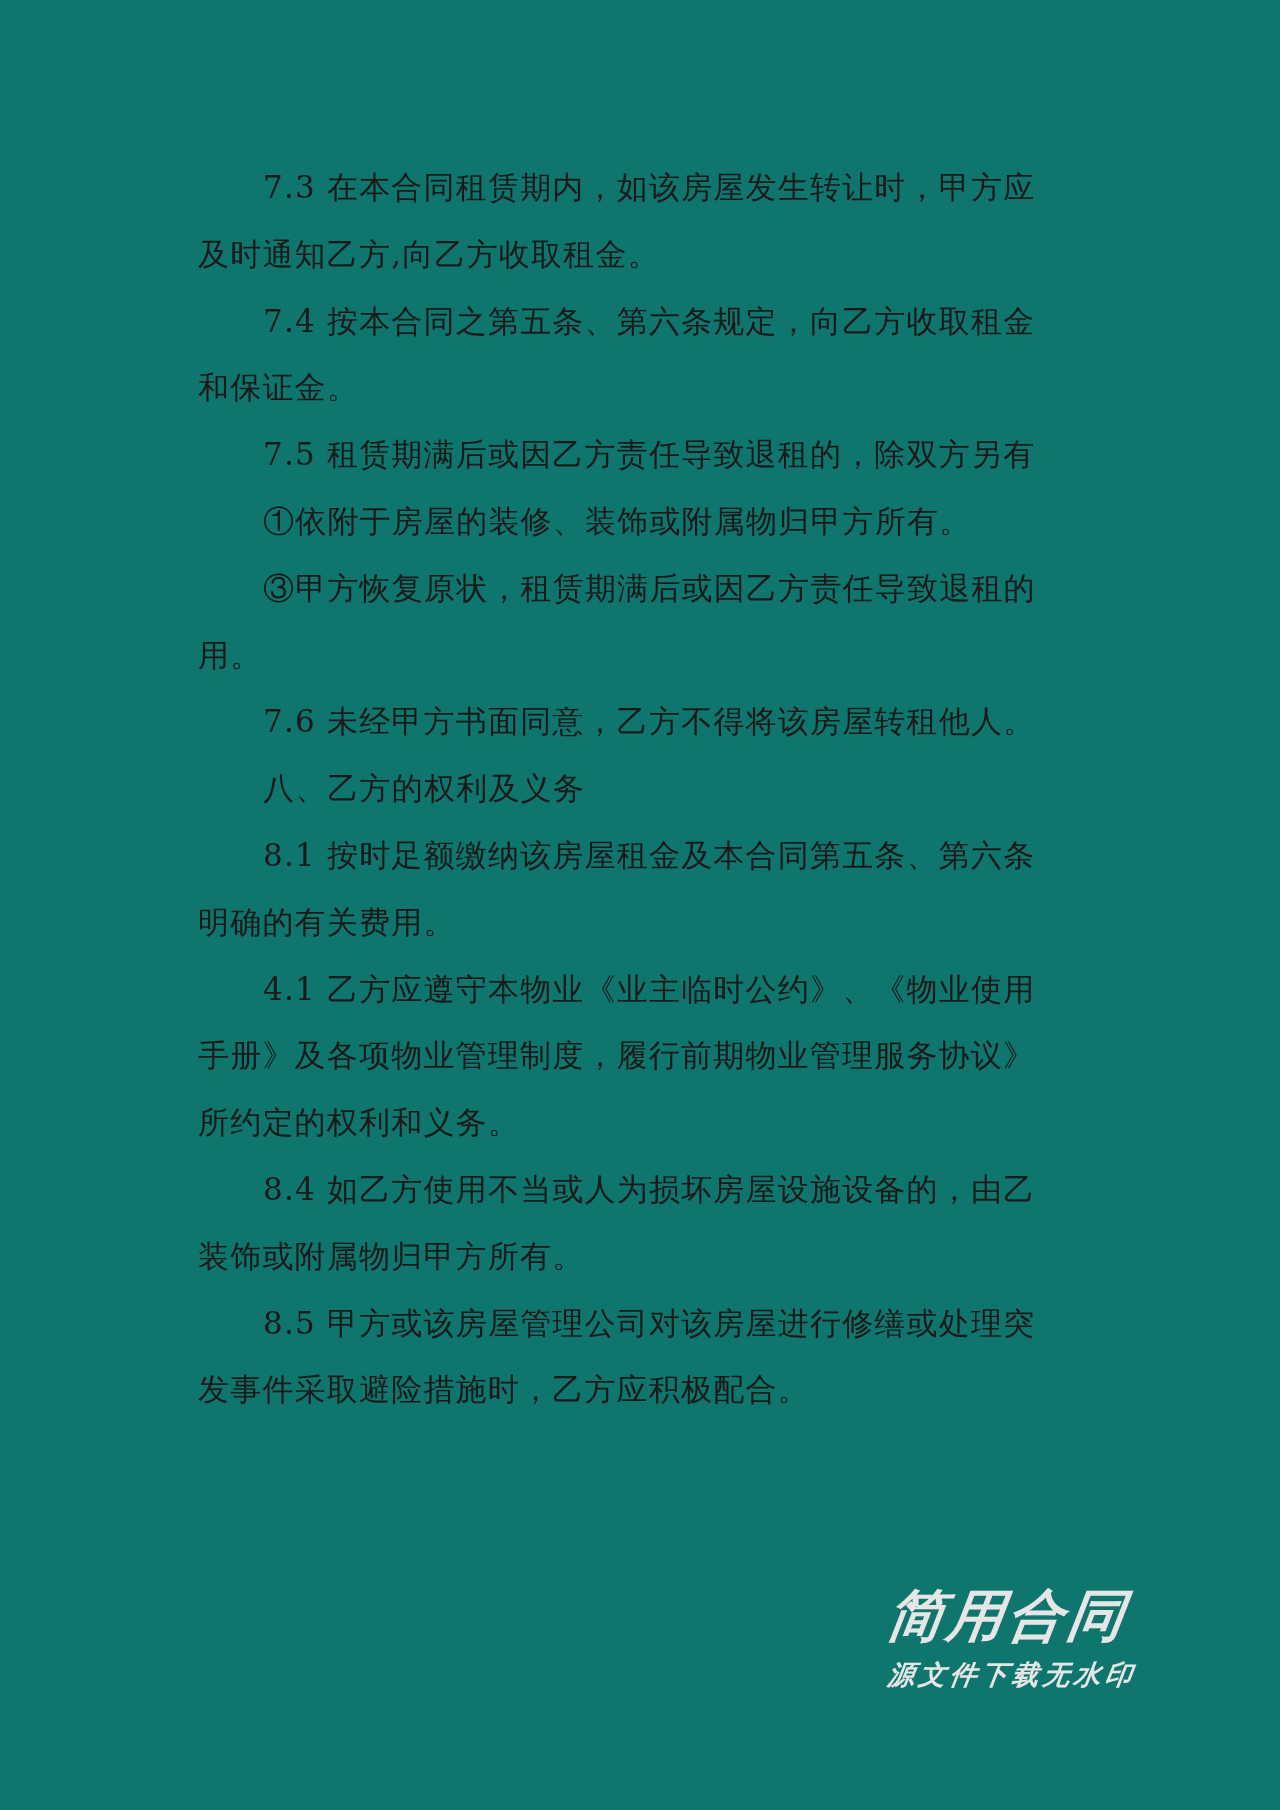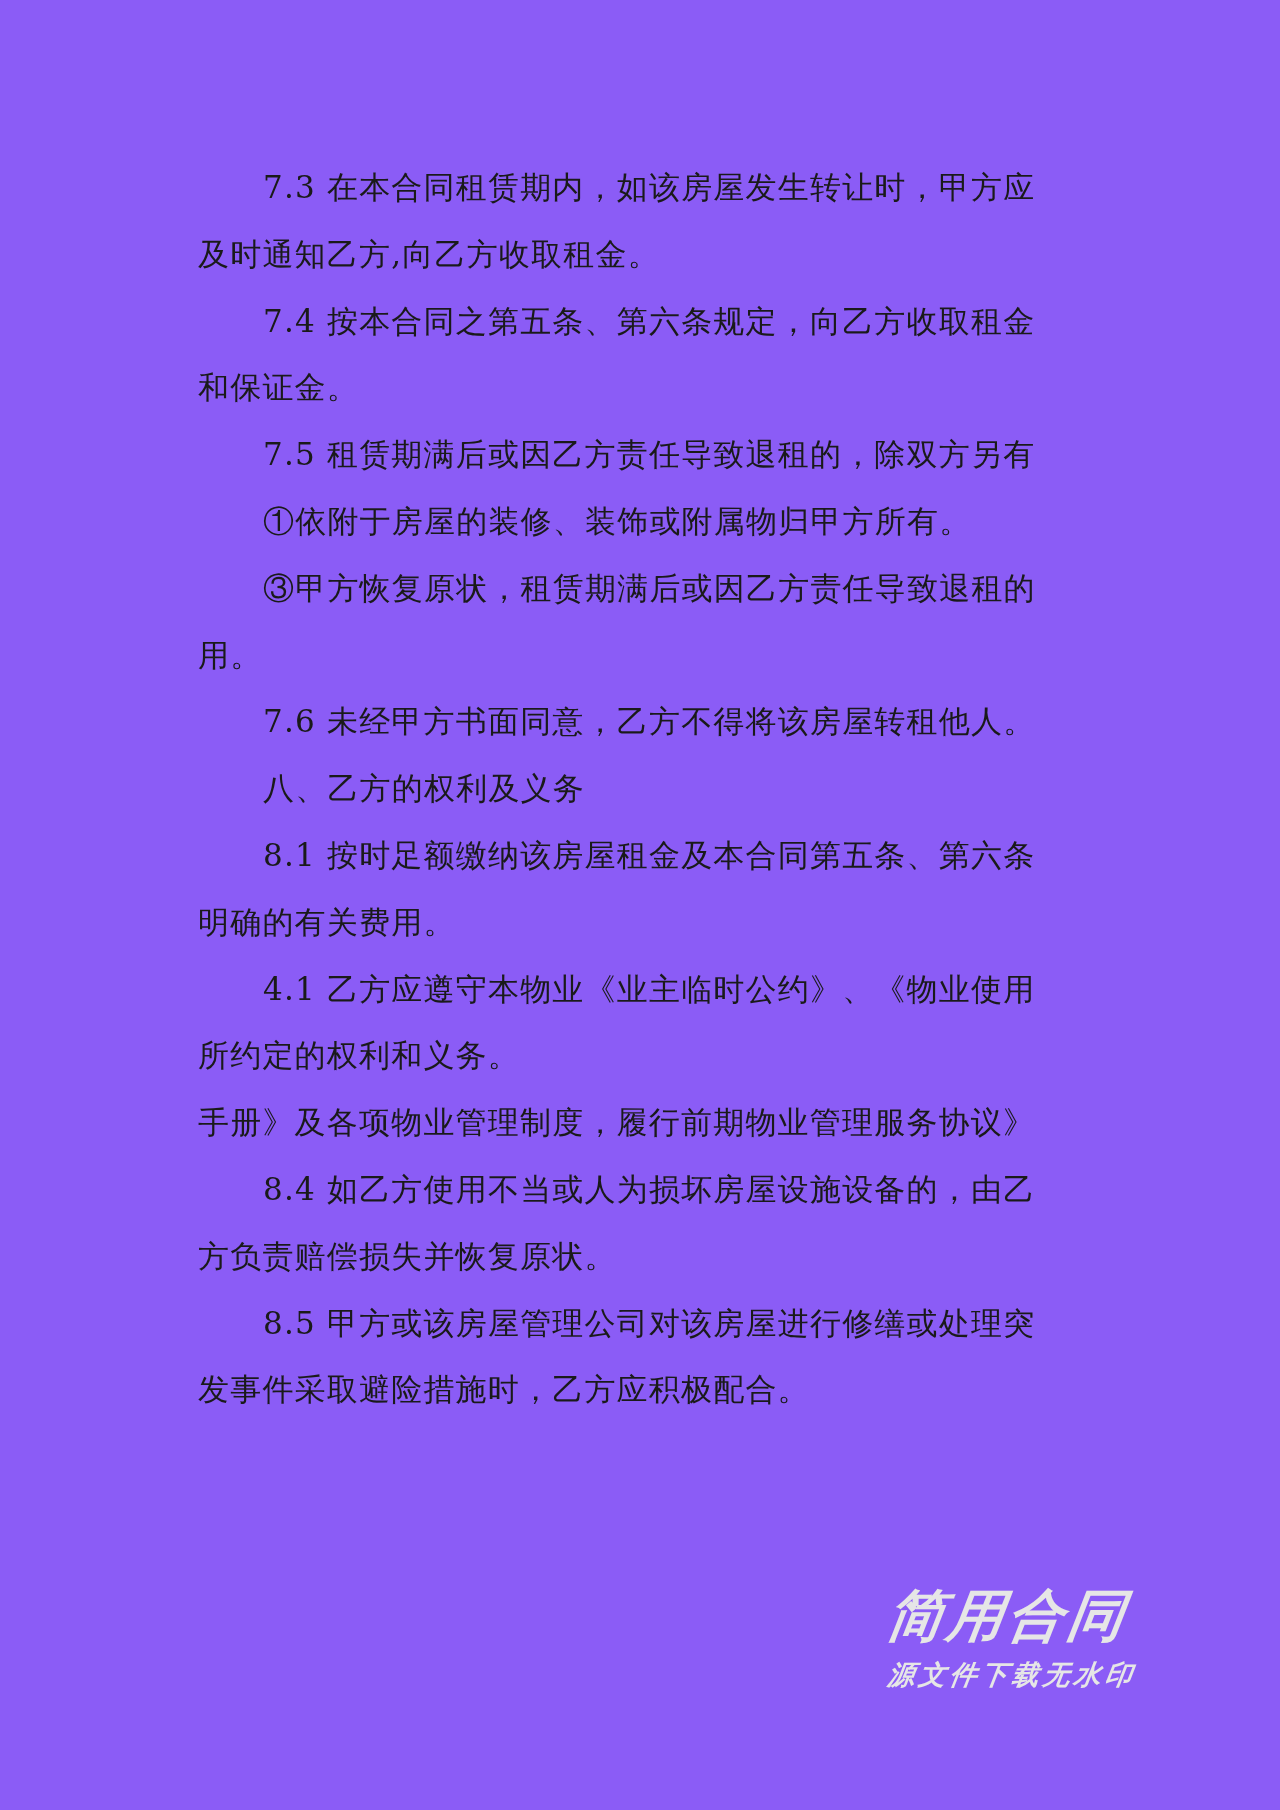--- a/index.html
+++ b/index.html
@@ -14,21 +14,21 @@
       overflow: hidden;
       font-family: "DejaVu Serif", "Liberation Serif", serif;
       color: #1a1a1a;
     }
     .page {
       position: absolute;
       left: 0;
       top: 0;
       width: 1280px;
       height: 1810px;
-      background: #8b5cf6;
+      background: #0f766e;
     }
     .content {
       position: absolute;
       left: 198px;
       top: 154px;
       width: 880px;
     }
     .para {
       margin: 0;
       padding: 0;
@@ -111,27 +111,27 @@
     </p>
 
     <p class="para">
       <span class="line indent">8.1 按时足额缴纳该房屋租金及本合同第五条、第六条</span>
       <span class="line">明确的有关费用。</span>
     </p>
 
 
     <p class="para">
       <span class="line indent">4.1 乙方应遵守本物业《业主临时公约》、《物业使用</span>
+      <span class="line">手册》及各项物业管理制度，履行前期物业管理服务协议》</span>
       <span class="line">所约定的权利和义务。</span>
-      <span class="line">手册》及各项物业管理制度，履行前期物业管理服务协议》</span>
     </p>
 
     <p class="para">
       <span class="line indent">8.4 如乙方使用不当或人为损坏房屋设施设备的，由乙</span>
-      <span class="line">方负责赔偿损失并恢复原状。</span>
+      <span class="line">装饰或附属物归甲方所有。</span>
     </p>
 
     <p class="para">
       <span class="line indent">8.5 甲方或该房屋管理公司对该房屋进行修缮或处理突</span>
       <span class="line">发事件采取避险措施时，乙方应积极配合。</span>
     </p>
 
   </div>
 
   <div class="watermark">

